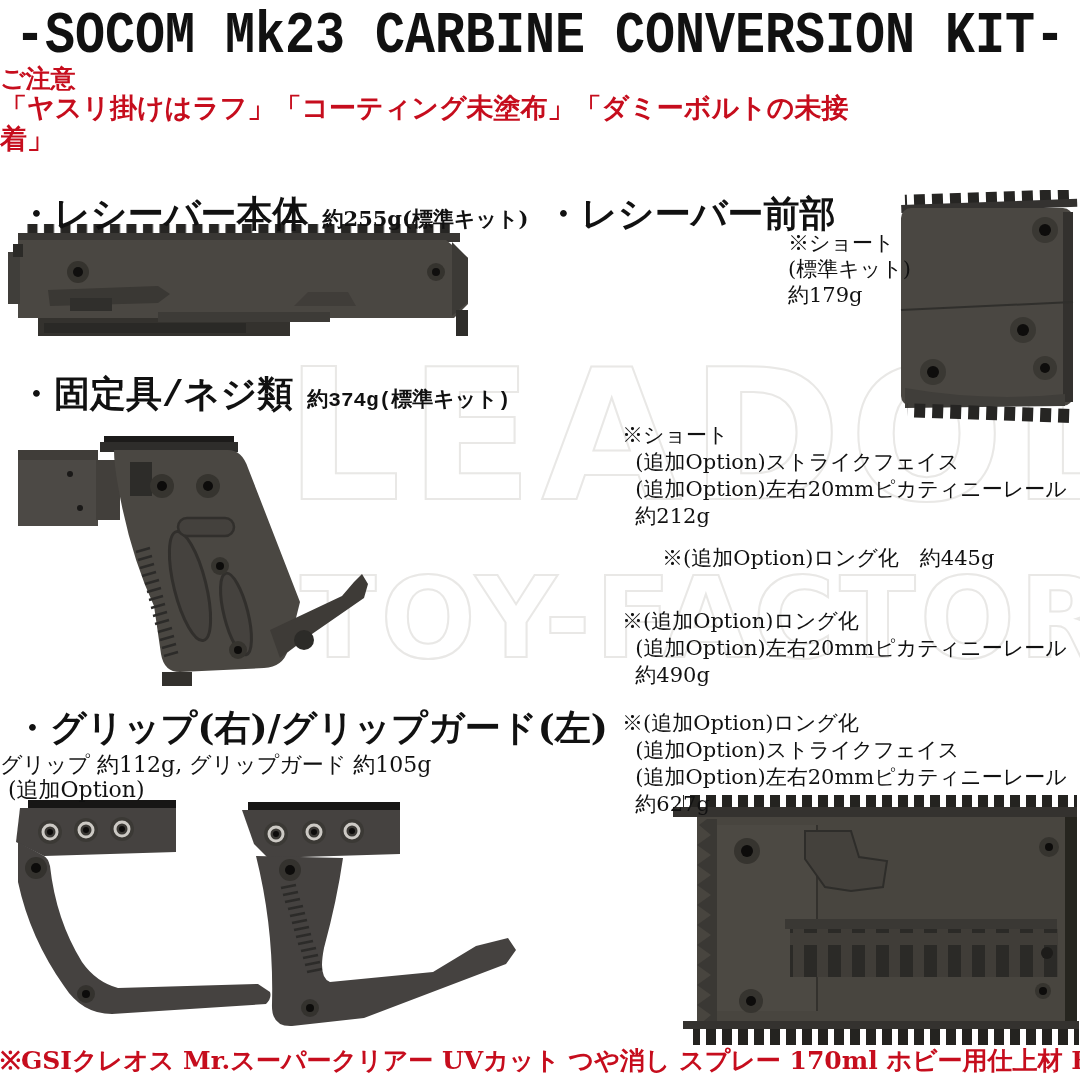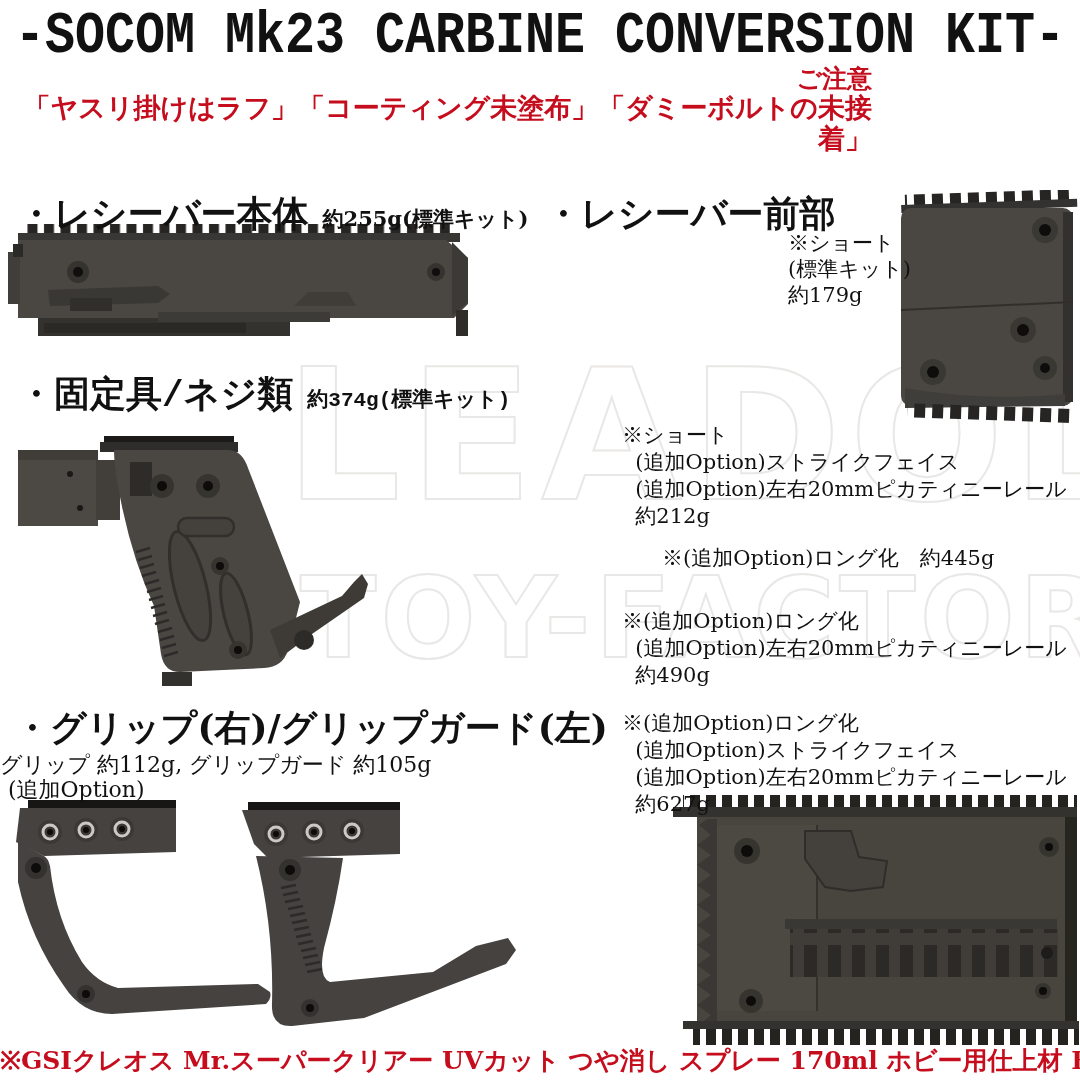--- a/index.html
+++ b/index.html
@@ -8,21 +8,21 @@
   #canvas{position:relative;width:1080px;height:1080px;background:#ffffff;}
   .abs{position:absolute;}
   .z2{z-index:2;}
   .photo{position:absolute;z-index:1;}
   .photo svg{display:block;width:100%;height:100%;}
   .watermark{position:absolute;z-index:0;color:transparent;-webkit-text-stroke:2px #e9e8e6;
        font-family:"DejaVu Sans",sans-serif;font-weight:bold;line-height:1;white-space:nowrap;}
   .title{top:2px;left:0;width:1080px;text-align:center;white-space:nowrap;
        font-family:"Liberation Mono","DejaVu Sans Mono",monospace;font-weight:bold;font-size:50px;
        transform:scaleY(1.18);transform-origin:top center;}
-  .notice{top:64px;left:0;width:872px;text-align:right;color:#c60d1d;font-weight:bold;}
+  .notice{top:64px;left:0;width:872px;text-align:left;color:#c60d1d;font-weight:bold;}
   .notice .h{font-size:25px;line-height:29px;}
   .notice .l{font-size:27px;line-height:31px;}
   .sec-h{font-family:"DejaVu Serif","Liberation Serif",serif;font-weight:bold;font-size:36px;white-space:nowrap;}
   .sec-w{font-size:21px;margin-left:14px;}
   .note{font-family:"DejaVu Serif","Liberation Serif",serif;font-weight:bold;font-size:23px;white-space:nowrap;}
   .opt{font-family:"DejaVu Serif","Liberation Serif",serif;font-size:21px;line-height:27px;white-space:pre-wrap;}
   .anno{font-family:"DejaVu Serif","Liberation Serif",serif;font-size:21px;line-height:26px;white-space:pre-wrap;}
   .gripsub{font-family:"DejaVu Serif","Liberation Serif",serif;font-size:22px;line-height:25px;white-space:nowrap;}
   .footer{top:1042px;left:0;width:1080px;text-align:center;color:#c60d1d;font-weight:bold;
        font-family:"DejaVu Serif","Liberation Serif",serif;font-size:25px;white-space:nowrap;}

